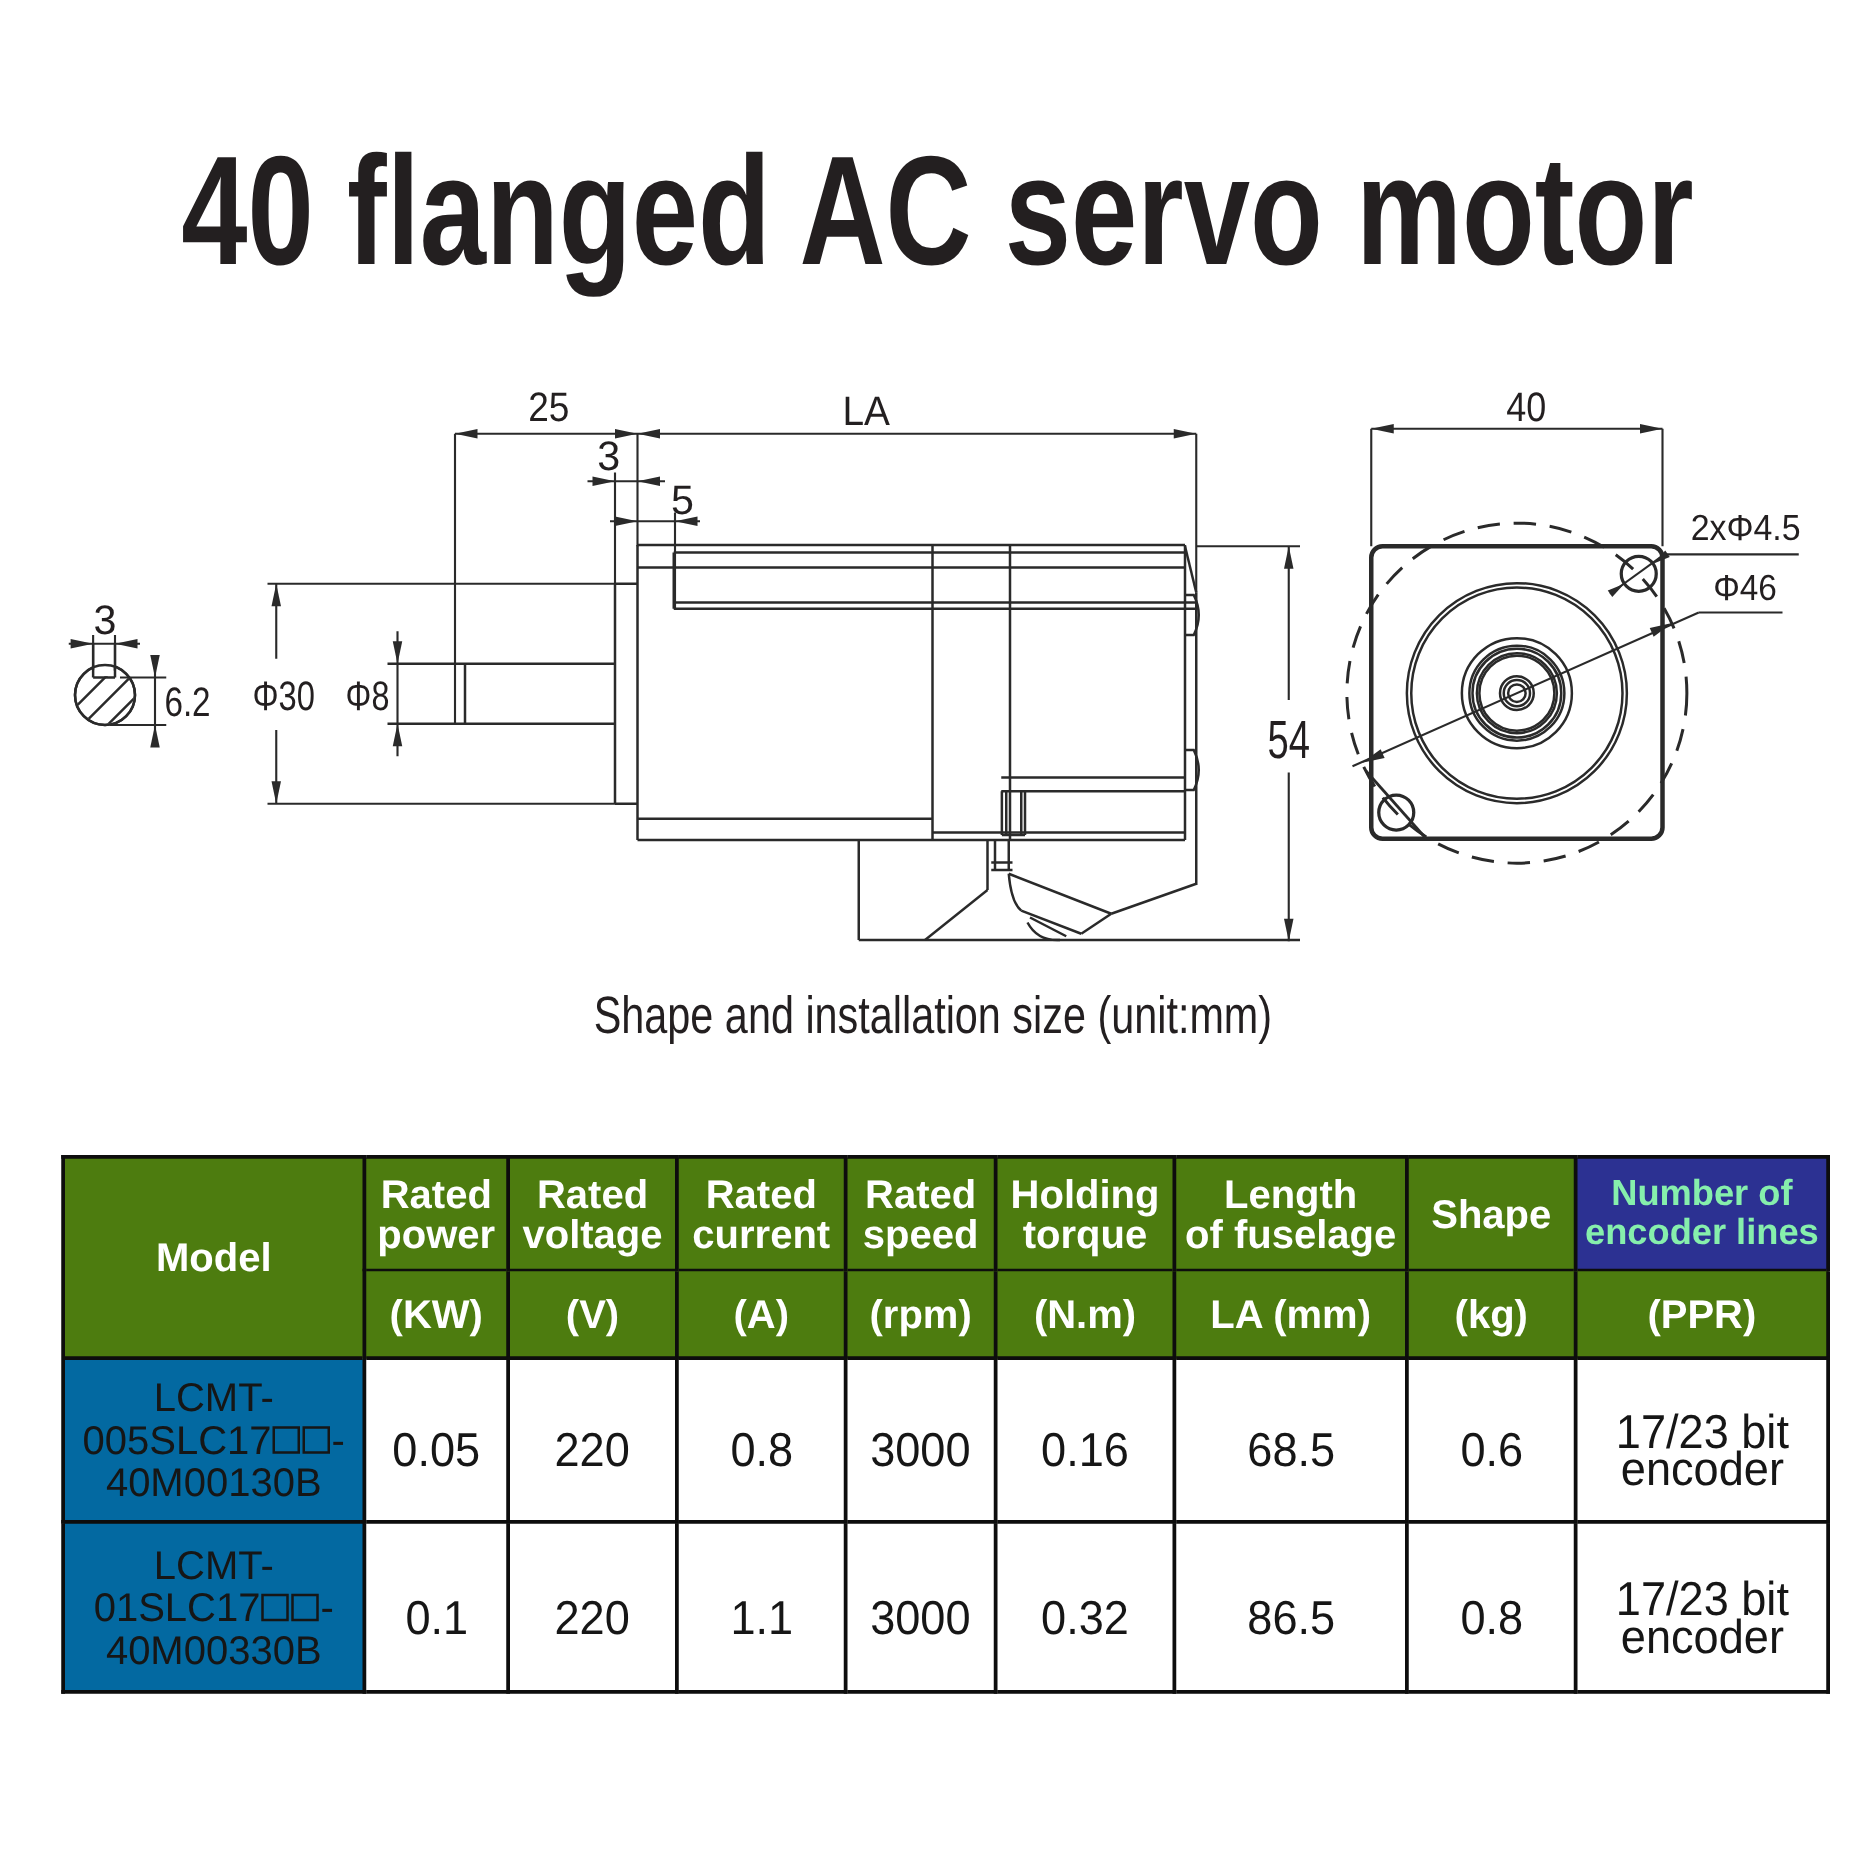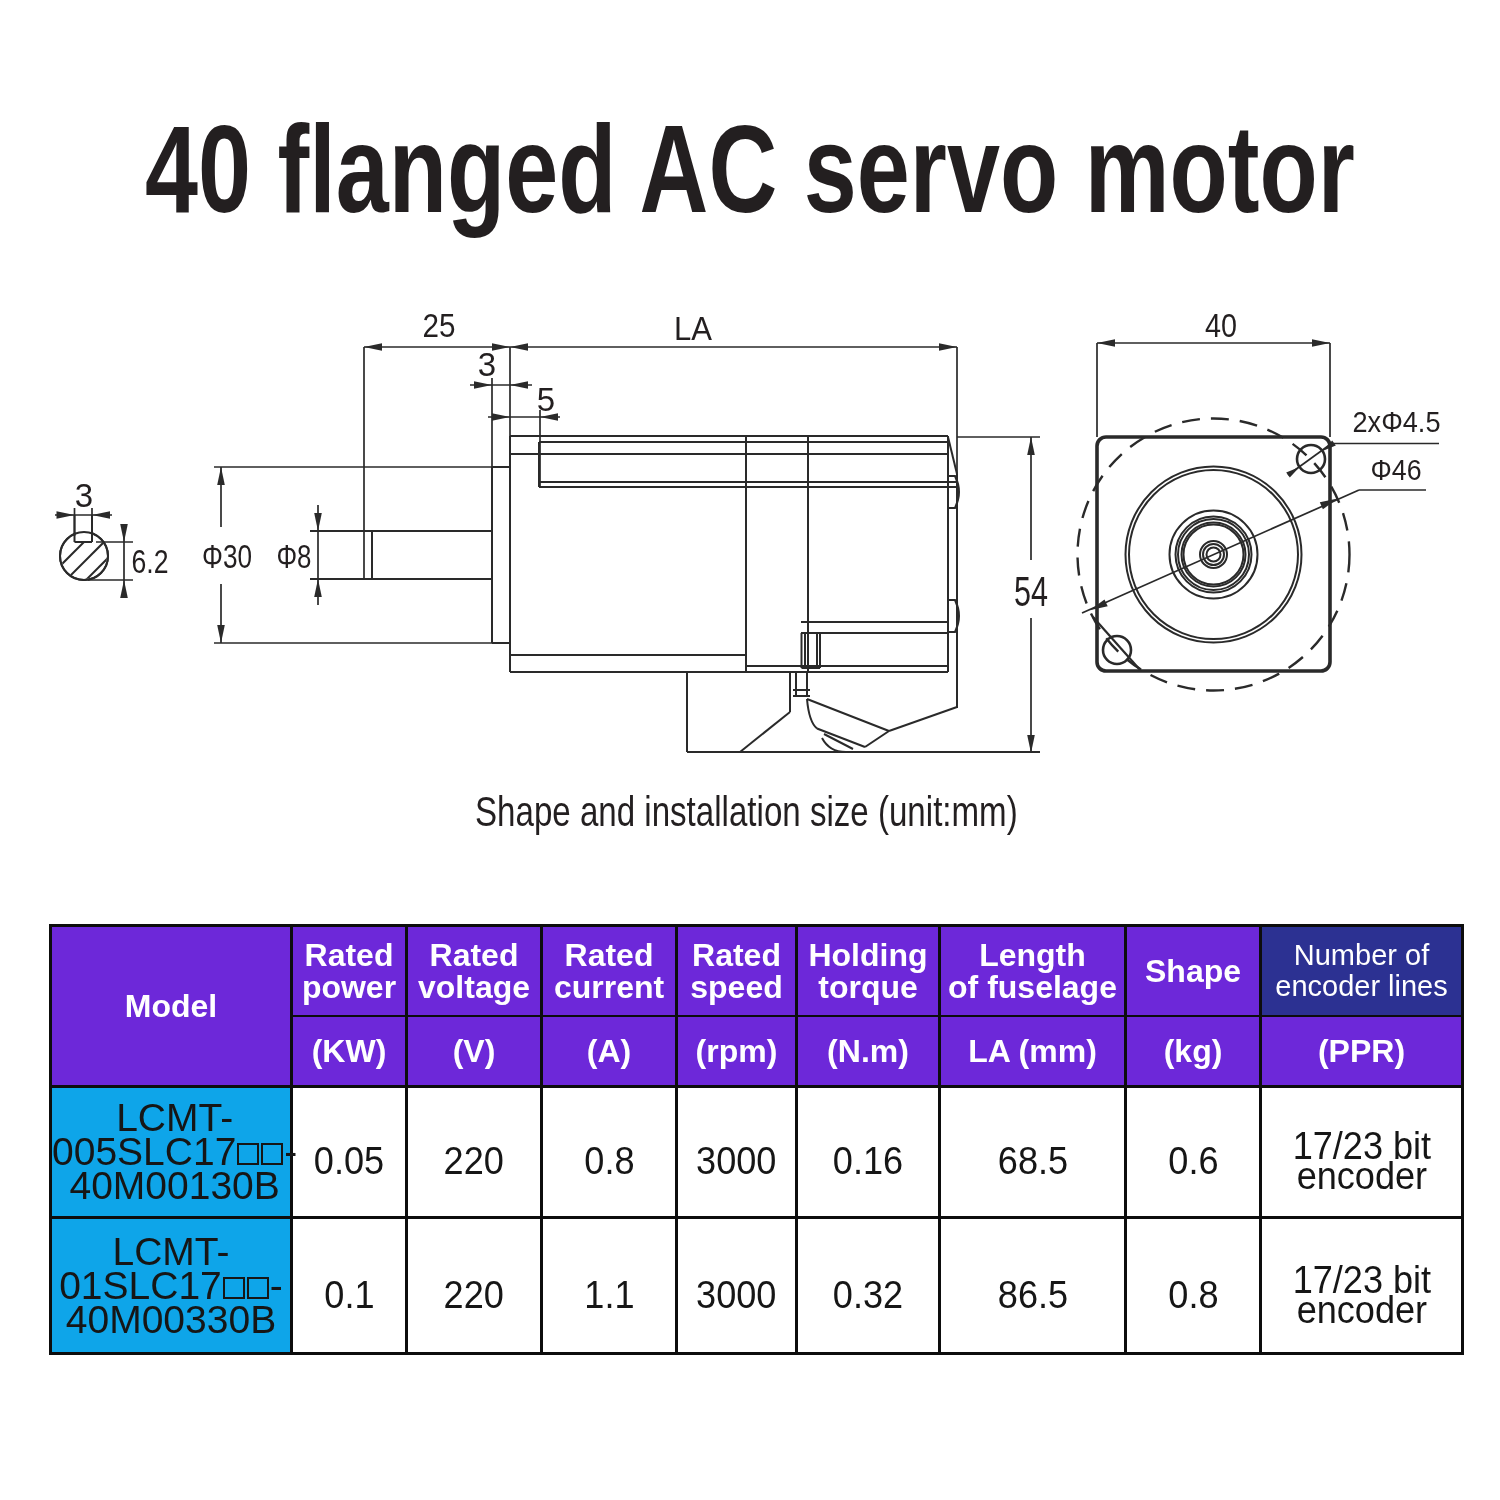--- a/index.html
+++ b/index.html
@@ -10,23 +10,23 @@
          transform-origin:left top;transform:translateX(-605px) scaleX(0.769);}
   #caption{position:absolute;left:0;top:791px;width:1492px;text-align:center;
            font-size:42px;line-height:42px;color:#231f20;}
   #caption span{display:inline-block;transform:scaleX(0.788);transform-origin:50% 50%;white-space:nowrap;}
   #drawing{position:absolute;left:0;top:295px;}
   table{position:absolute;left:49px;top:924px;border-collapse:collapse;table-layout:fixed;
         width:1412px;}
   td{border:3px solid #0d0d0d;text-align:center;vertical-align:middle;padding:0;}
   .r1 td{border-bottom-width:2px;}
   .r2 td{border-top-width:2px;}
-  .hd{background:#6d28d9;color:#ffffff;font-weight:bold;font-size:32px;line-height:32px;}
-  .hd2{background:#2c3192;color:#ffffff;font-weight:normal;font-size:29px;line-height:31px;}
-  .mod{background:#0ea5e9;font-size:39px;line-height:34px;color:#161616;margin-top:44px;}
+  .hd{background:#4d7c0f;color:#ffffff;font-weight:bold;font-size:32px;line-height:32px;}
+  .hd2{background:#2c3192;color:#86efac;font-weight:bold;font-size:29px;line-height:31px;}
+  .mod{background:#0369a1;font-size:32px;line-height:34px;color:#161616;margin-top:44px;}
   .mod span{display:inline-block;transform:scaleX(1);transform-origin:50% 50%;white-space:nowrap;}
   .dat{font-size:38px;color:#161616;line-height:30px;padding-top:18px;}
   .dat span{display:inline-block;transform:scaleX(0.95);transform-origin:50% 50%;white-space:nowrap;}
   .bx{display:inline-block;width:18px;height:18px;border:2.5px solid #161616;margin:0 1px;}
 </style>
 </head>
 <body>
 <div id="title">40 flanged AC servo motor</div>
 <svg id="drawing" width="1500" height="480" viewBox="0 295 1500 480">
   <g stroke="#2a2a2a" stroke-width="2" fill="none" stroke-linecap="butt">

